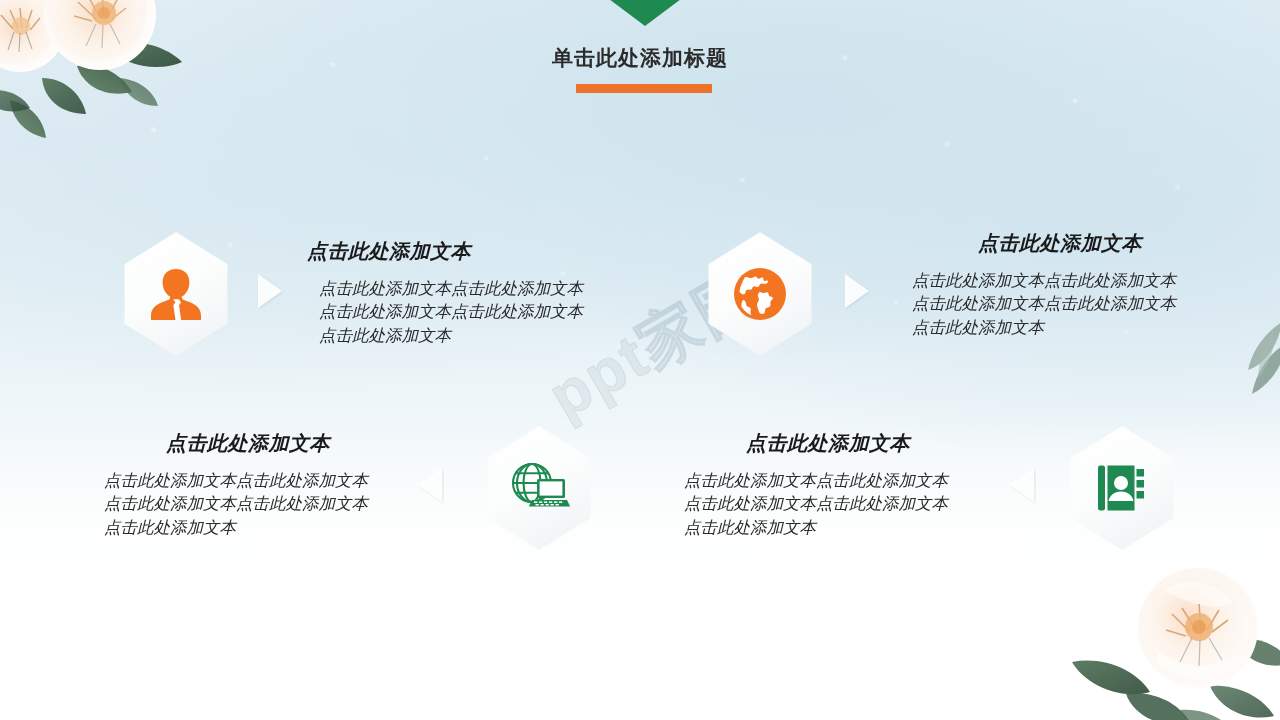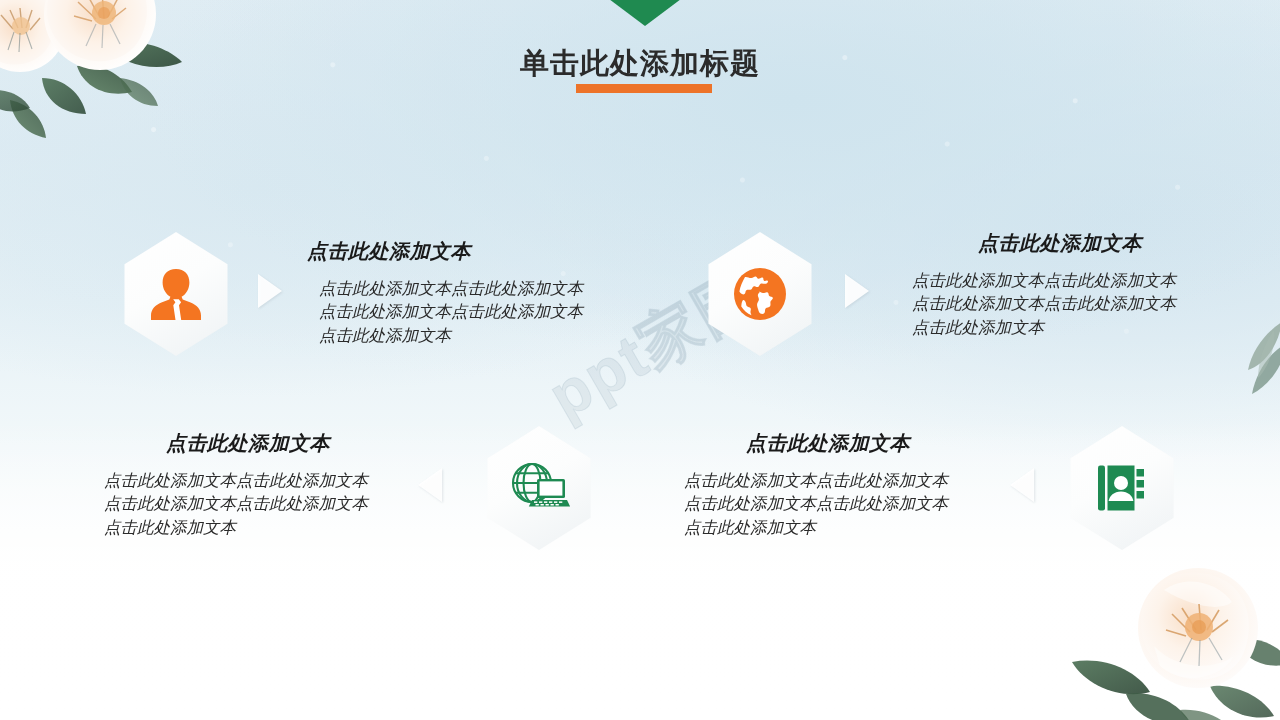--- a/index.html
+++ b/index.html
@@ -83,21 +83,21 @@
     width: 0; height: 0;
     border-left: 36px solid transparent;
     border-right: 36px solid transparent;
     border-top: 27px solid #1f8a50;
   }
   .title {
     position: absolute;
     left: 0; right: 0;
     top: 44px;
     text-align: center;
-    font-size: 29px;
+    font-size: 21px;
     font-weight: 600;
     color: #2b2b2b;
     letter-spacing: 1px;
     font-family: Liberation Serif, serif;
   }
   .title-underline {
     position: absolute;
     left: 576px;
     top: 84px;
     width: 136px;

